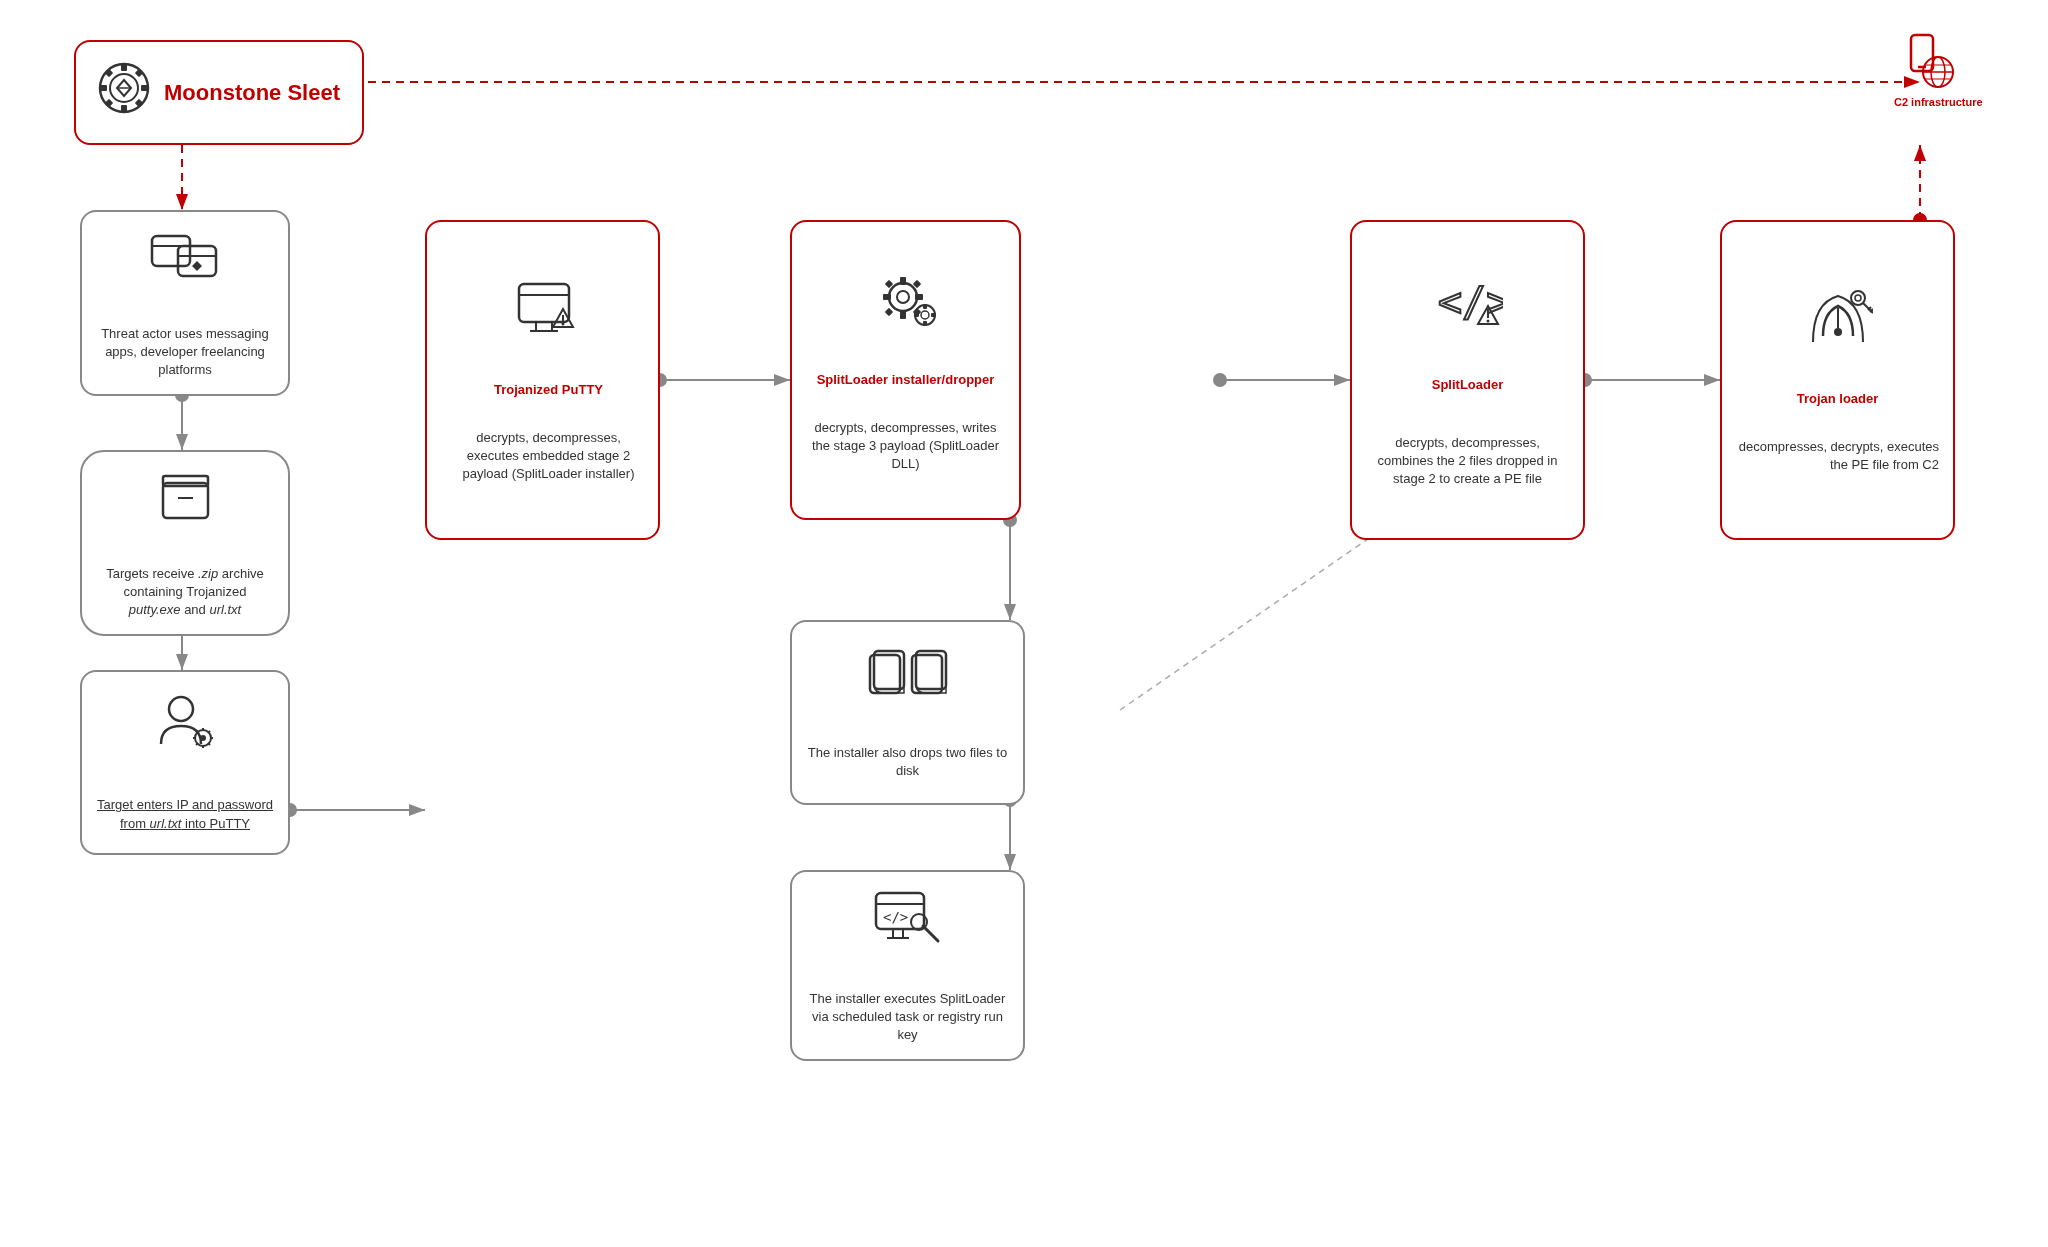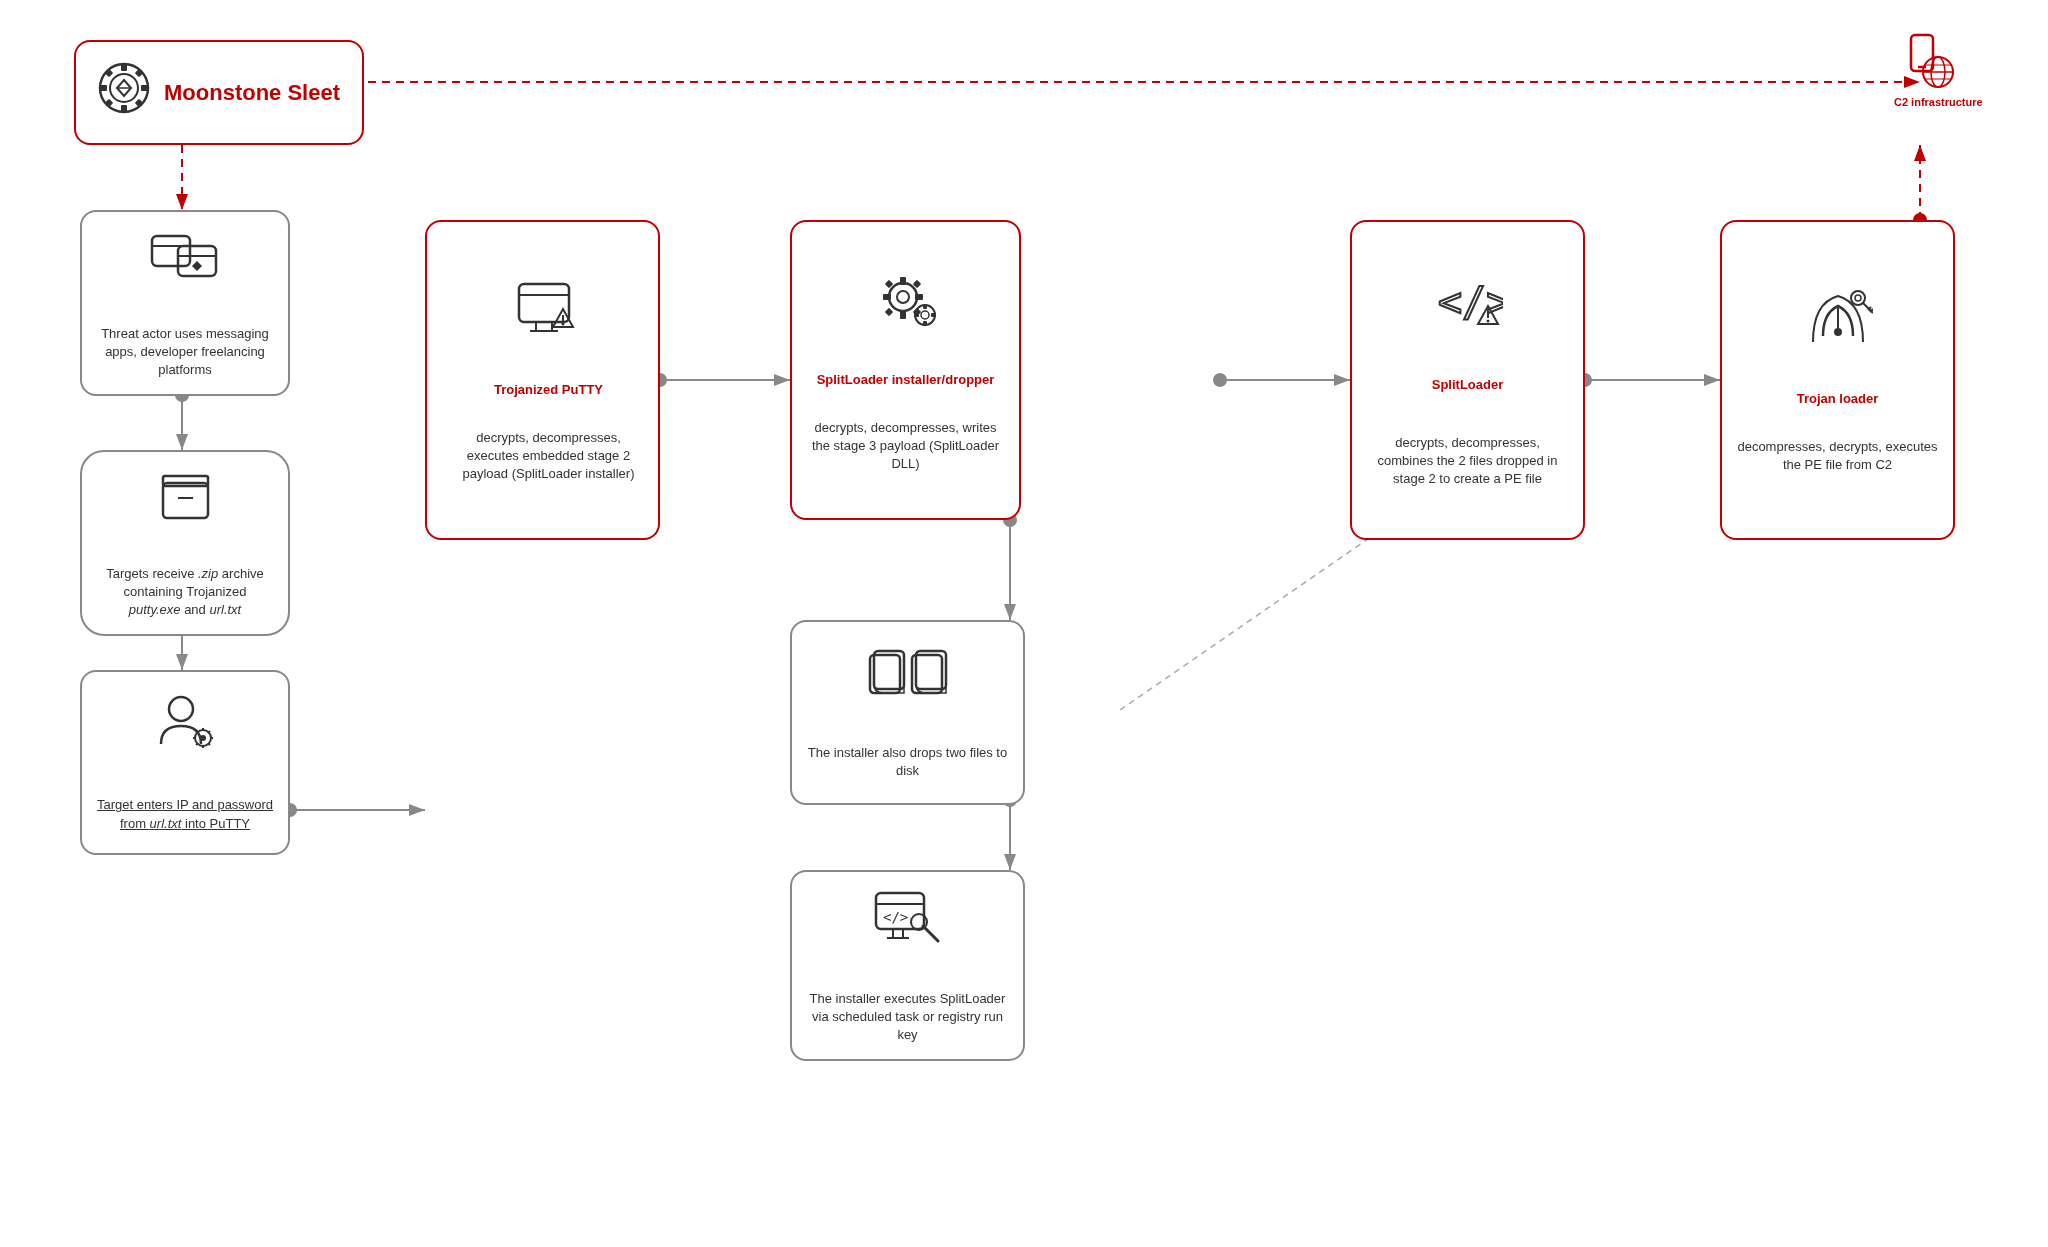--- a/index.html
+++ b/index.html
@@ -343,21 +343,21 @@
         <line x1="55" y1="38" x2="55" y2="44" stroke="#333" stroke-width="2"></line>
         <circle cx="55" cy="47" r="1.5" fill="#333"></circle>
       </svg>
     </div>
     <div class="label red">SplitLoader</div>
     <div class="label" style="margin-top:16px;">
       decrypts, decompresses, combines the 2 files dropped in stage 2 to create a PE file
     </div>
   </div>
 
-  <div class="node red-border" style="left:1720px; top:220px; width:235px; min-height:320px;">
+  <div class="node red-border" style="left:1720px; top:220px; width:235px; min-height:320px;text-align:right;">
     <div class="icon-area">
       <svg width="70" height="60" viewBox="0 0 70 60">
 
         <path d="M35 40 Q35 20 35 20" fill="none" stroke="#333" stroke-width="2"></path>
         <path d="M20 48 Q20 25 35 18 Q50 25 50 48" fill="none" stroke="#333" stroke-width="2.5"></path>
         <path d="M10 54 Q10 15 35 8 Q60 15 60 54" fill="none" stroke="#333" stroke-width="2"></path>
         <circle cx="35" cy="44" r="4" fill="#333"></circle>
 
         <circle cx="55" cy="10" r="7" fill="none" stroke="#333" stroke-width="2"></circle>
         <circle cx="55" cy="10" r="3" fill="none" stroke="#333" stroke-width="1.5"></circle>

